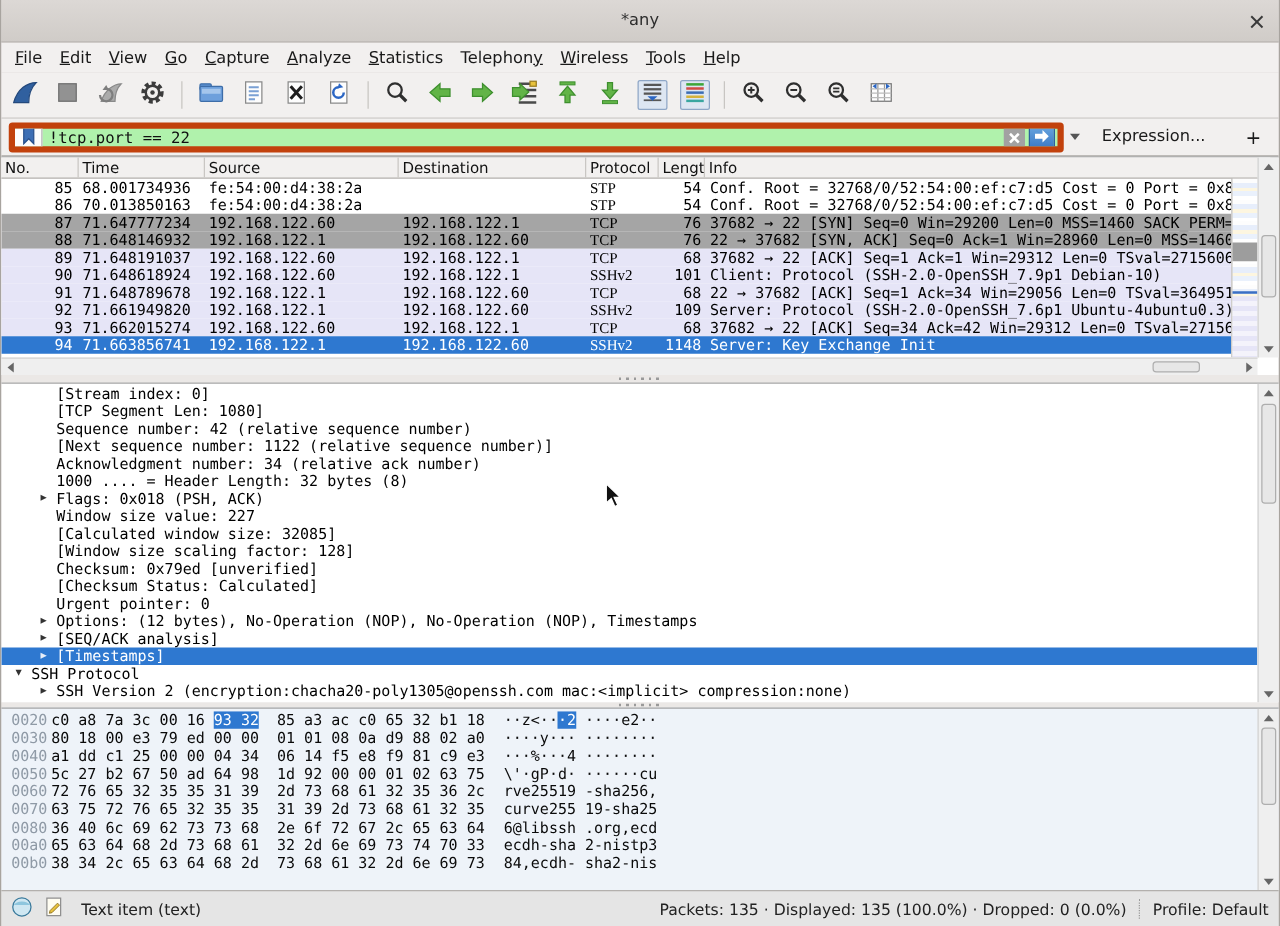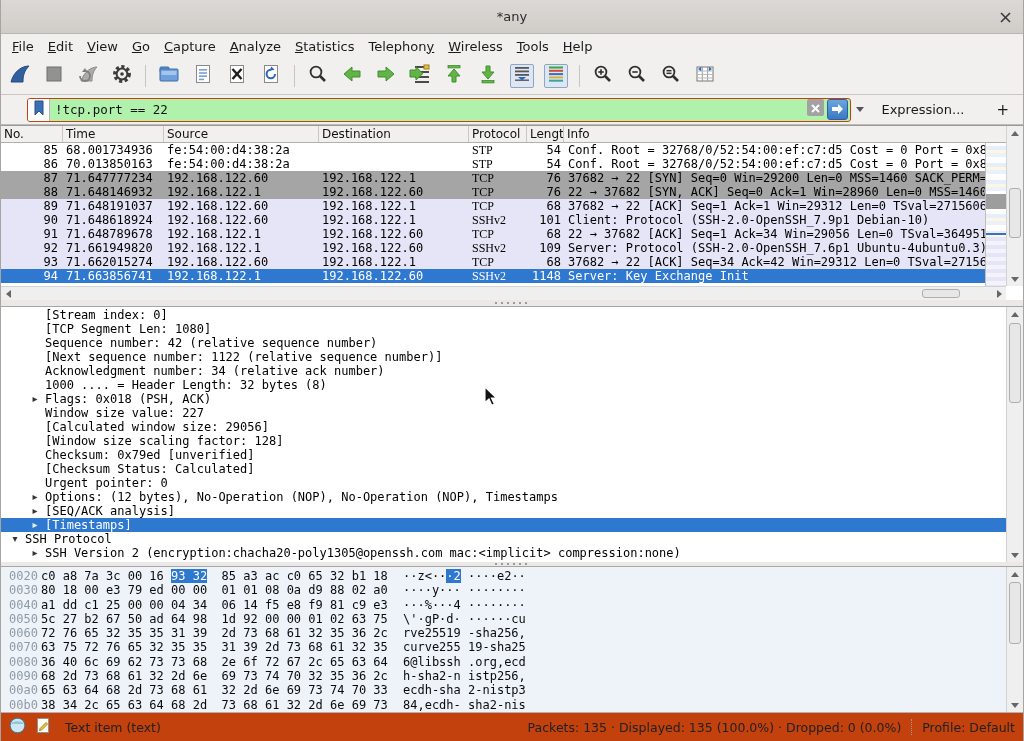--- a/index.html
+++ b/index.html
@@ -23,22 +23,22 @@
   
   .toolbar { height:37px; background:#f2f0ef; border-bottom:1px solid #c9c6c3; display:flex;
              align-items:center; padding-left:7px; gap:10px; }
   .tbtn { width:24px; height:24px; display:flex; align-items:center; justify-content:center; }
   .tbtn.pressed { background:#dde6f2; border:1px solid #8ea6c6; border-radius:2px; }
   .tsep { width:1px; height:22px; background:#c8c5c2; margin:0 1px; }
 
   
   .filterbar { height:30px; background:#f2f0ef; border-bottom:1px solid #bdbab7; display:flex;
                align-items:center; padding:0 6px; }
-  .filter-field { width:886px; height:24px; background:#b0f2ac; border:1px solid #c2410c;
-                  border-radius:3px; display:flex; align-items:flex-start; overflow:hidden;margin-left:20px; }
+  .filter-field { width:886px; height:24px; background:#b0f2ac; border:5px solid #c2410c;
+                  border-radius:3px; display:flex; align-items:center; overflow:hidden; }
   .bookmark-box { width:22px; height:22px; background:#fcfcfc; border-right:1px solid #b5b5b5;
                   display:flex; align-items:center; justify-content:center; }
   .filter-input { flex:1; height:22px; border:0; background:transparent; outline:none;
                   font-family:"DejaVu Sans Mono",monospace; font-size:12.5px; color:#101010; padding-left:5px; }
   .clear-btn { width:17px; height:17px; background:#a2a2a2; border-radius:2px; margin-right:3px;
                display:flex; align-items:center; justify-content:center; }
   .apply-btn { width:21px; height:21px; background:linear-gradient(#6aa7e0,#3a78c4); border:1px solid #2d5f9e;
                border-radius:3px; margin-right:2px; display:flex; align-items:center; justify-content:center; }
   .caret { width:0; height:0; border-left:4px solid transparent; border-right:4px solid transparent;
            border-top:5px solid #555; margin:0 5px; }
@@ -109,21 +109,21 @@
   .hexpane { position:relative; height:146px; background:#eef3f9; border-top:1px solid #a5a5a5; overflow:hidden; }
   .hex-content { position:absolute; left:0; top:2px; right:17px; bottom:0; overflow:hidden;
                  font-family:"DejaVu Sans Mono",monospace; font-size:12px; }
   .hrow { height:14.3px; line-height:14.3px; white-space:pre; display:flex; }
   .h-off { width:40px; padding-left:8px; color:#8f9aa6; flex-shrink:0; }
   .h-hex { width:362px; flex-shrink:0; color:#0a0a0a; }
   .h-asc { color:#0a0a0a; }
   .hexhl { background:#2e78d0; color:#fff; }
 
   
-  .statusbar { height:29px; background:#c2410c; border-top:1px solid #b3b0ad; display:flex;
+  .statusbar { height:29px; background:#e5e5e5; border-top:1px solid #b3b0ad; display:flex;
                align-items:center; font-size:12.5px; color:#222; padding:0 8px; }
   .sb-sep { width:1px; height:16px; border-left:1px dotted #9a9a9a; margin:0 10px; }
   .sb-left-text { margin-left:14px; }
   .sb-spacer { flex:1; }
 
   .cursor { position:absolute; left:483px; top:386px; z-index:50; pointer-events:none; }
 </style>
 </head>
 <body>
 
@@ -489,21 +489,21 @@
       <div class="dline">
         <span class="darr" style="margin-left: 28px;">▸</span>
         <span class="dtext">Flags: 0x018 (PSH, ACK)</span>
       </div>
       <div class="dline">
         <span class="darr" style="margin-left: 28px;"></span>
         <span class="dtext">Window size value: 227</span>
       </div>
       <div class="dline">
         <span class="darr" style="margin-left: 28px;"></span>
-        <span class="dtext">[Calculated window size: 29056]</span>
+        <span class="dtext">[Calculated window size: 32085]</span>
       </div>
       <div class="dline">
         <span class="darr" style="margin-left: 28px;"></span>
         <span class="dtext">[Window size scaling factor: 128]</span>
       </div>
       <div class="dline">
         <span class="darr" style="margin-left: 28px;"></span>
         <span class="dtext">Checksum: 0x79ed [unverified]</span>
       </div>
       <div class="dline">
@@ -552,21 +552,20 @@
 
 <div class="hexpane">
   <div class="hex-content" id="hex-rows">
       <div class="hrow"><span class="h-off">0020</span><span class="h-hex"><span>c0 a8 7a 3c 00 16 </span><span class="hexhl">93 32</span><span>  85 a3 ac c0 65 32 b1 18</span></span><span class="h-asc"><span>··z&lt;··</span><span class="hexhl">·2</span><span> ····e2··</span></span></div>
       <div class="hrow"><span class="h-off">0030</span><span class="h-hex"><span>80 18 00 e3 79 ed 00 00  01 01 08 0a d9 88 02 a0</span></span><span class="h-asc"><span>····y··· ········</span></span></div>
       <div class="hrow"><span class="h-off">0040</span><span class="h-hex"><span>a1 dd c1 25 00 00 04 34  06 14 f5 e8 f9 81 c9 e3</span></span><span class="h-asc"><span>···%···4 ········</span></span></div>
       <div class="hrow"><span class="h-off">0050</span><span class="h-hex"><span>5c 27 b2 67 50 ad 64 98  1d 92 00 00 01 02 63 75</span></span><span class="h-asc"><span>\'·gP·d· ······cu</span></span></div>
       <div class="hrow"><span class="h-off">0060</span><span class="h-hex"><span>72 76 65 32 35 35 31 39  2d 73 68 61 32 35 36 2c</span></span><span class="h-asc"><span>rve25519 -sha256,</span></span></div>
       <div class="hrow"><span class="h-off">0070</span><span class="h-hex"><span>63 75 72 76 65 32 35 35  31 39 2d 73 68 61 32 35</span></span><span class="h-asc"><span>curve255 19-sha25</span></span></div>
       <div class="hrow"><span class="h-off">0080</span><span class="h-hex"><span>36 40 6c 69 62 73 73 68  2e 6f 72 67 2c 65 63 64</span></span><span class="h-asc"><span>6@libssh .org,ecd</span></span></div>
-      <div class="hrow"><span class="h-off">0090</span><span class="h-hex"><span>68 2d 73 68 61 32 2d 6e  69 73 74 70 32 35 36 2c</span></span><span class="h-asc"><span>h-sha2-n istp256,</span></span></div>
       <div class="hrow"><span class="h-off">00a0</span><span class="h-hex"><span>65 63 64 68 2d 73 68 61  32 2d 6e 69 73 74 70 33</span></span><span class="h-asc"><span>ecdh-sha 2-nistp3</span></span></div>
       <div class="hrow"><span class="h-off">00b0</span><span class="h-hex"><span>38 34 2c 65 63 64 68 2d  73 68 61 32 2d 6e 69 73</span></span><span class="h-asc"><span>84,ecdh- sha2-nis</span></span></div>
     </div>
   <div class="vscroll" style="top:0; bottom:0;">
     <span class="arr up">
         <span class="tri-up"></span>
       </span>
     <div class="thumb" style="top:15px; height:62px;"></div>
     <span class="arr down">
         <span class="tri-dn"></span>

